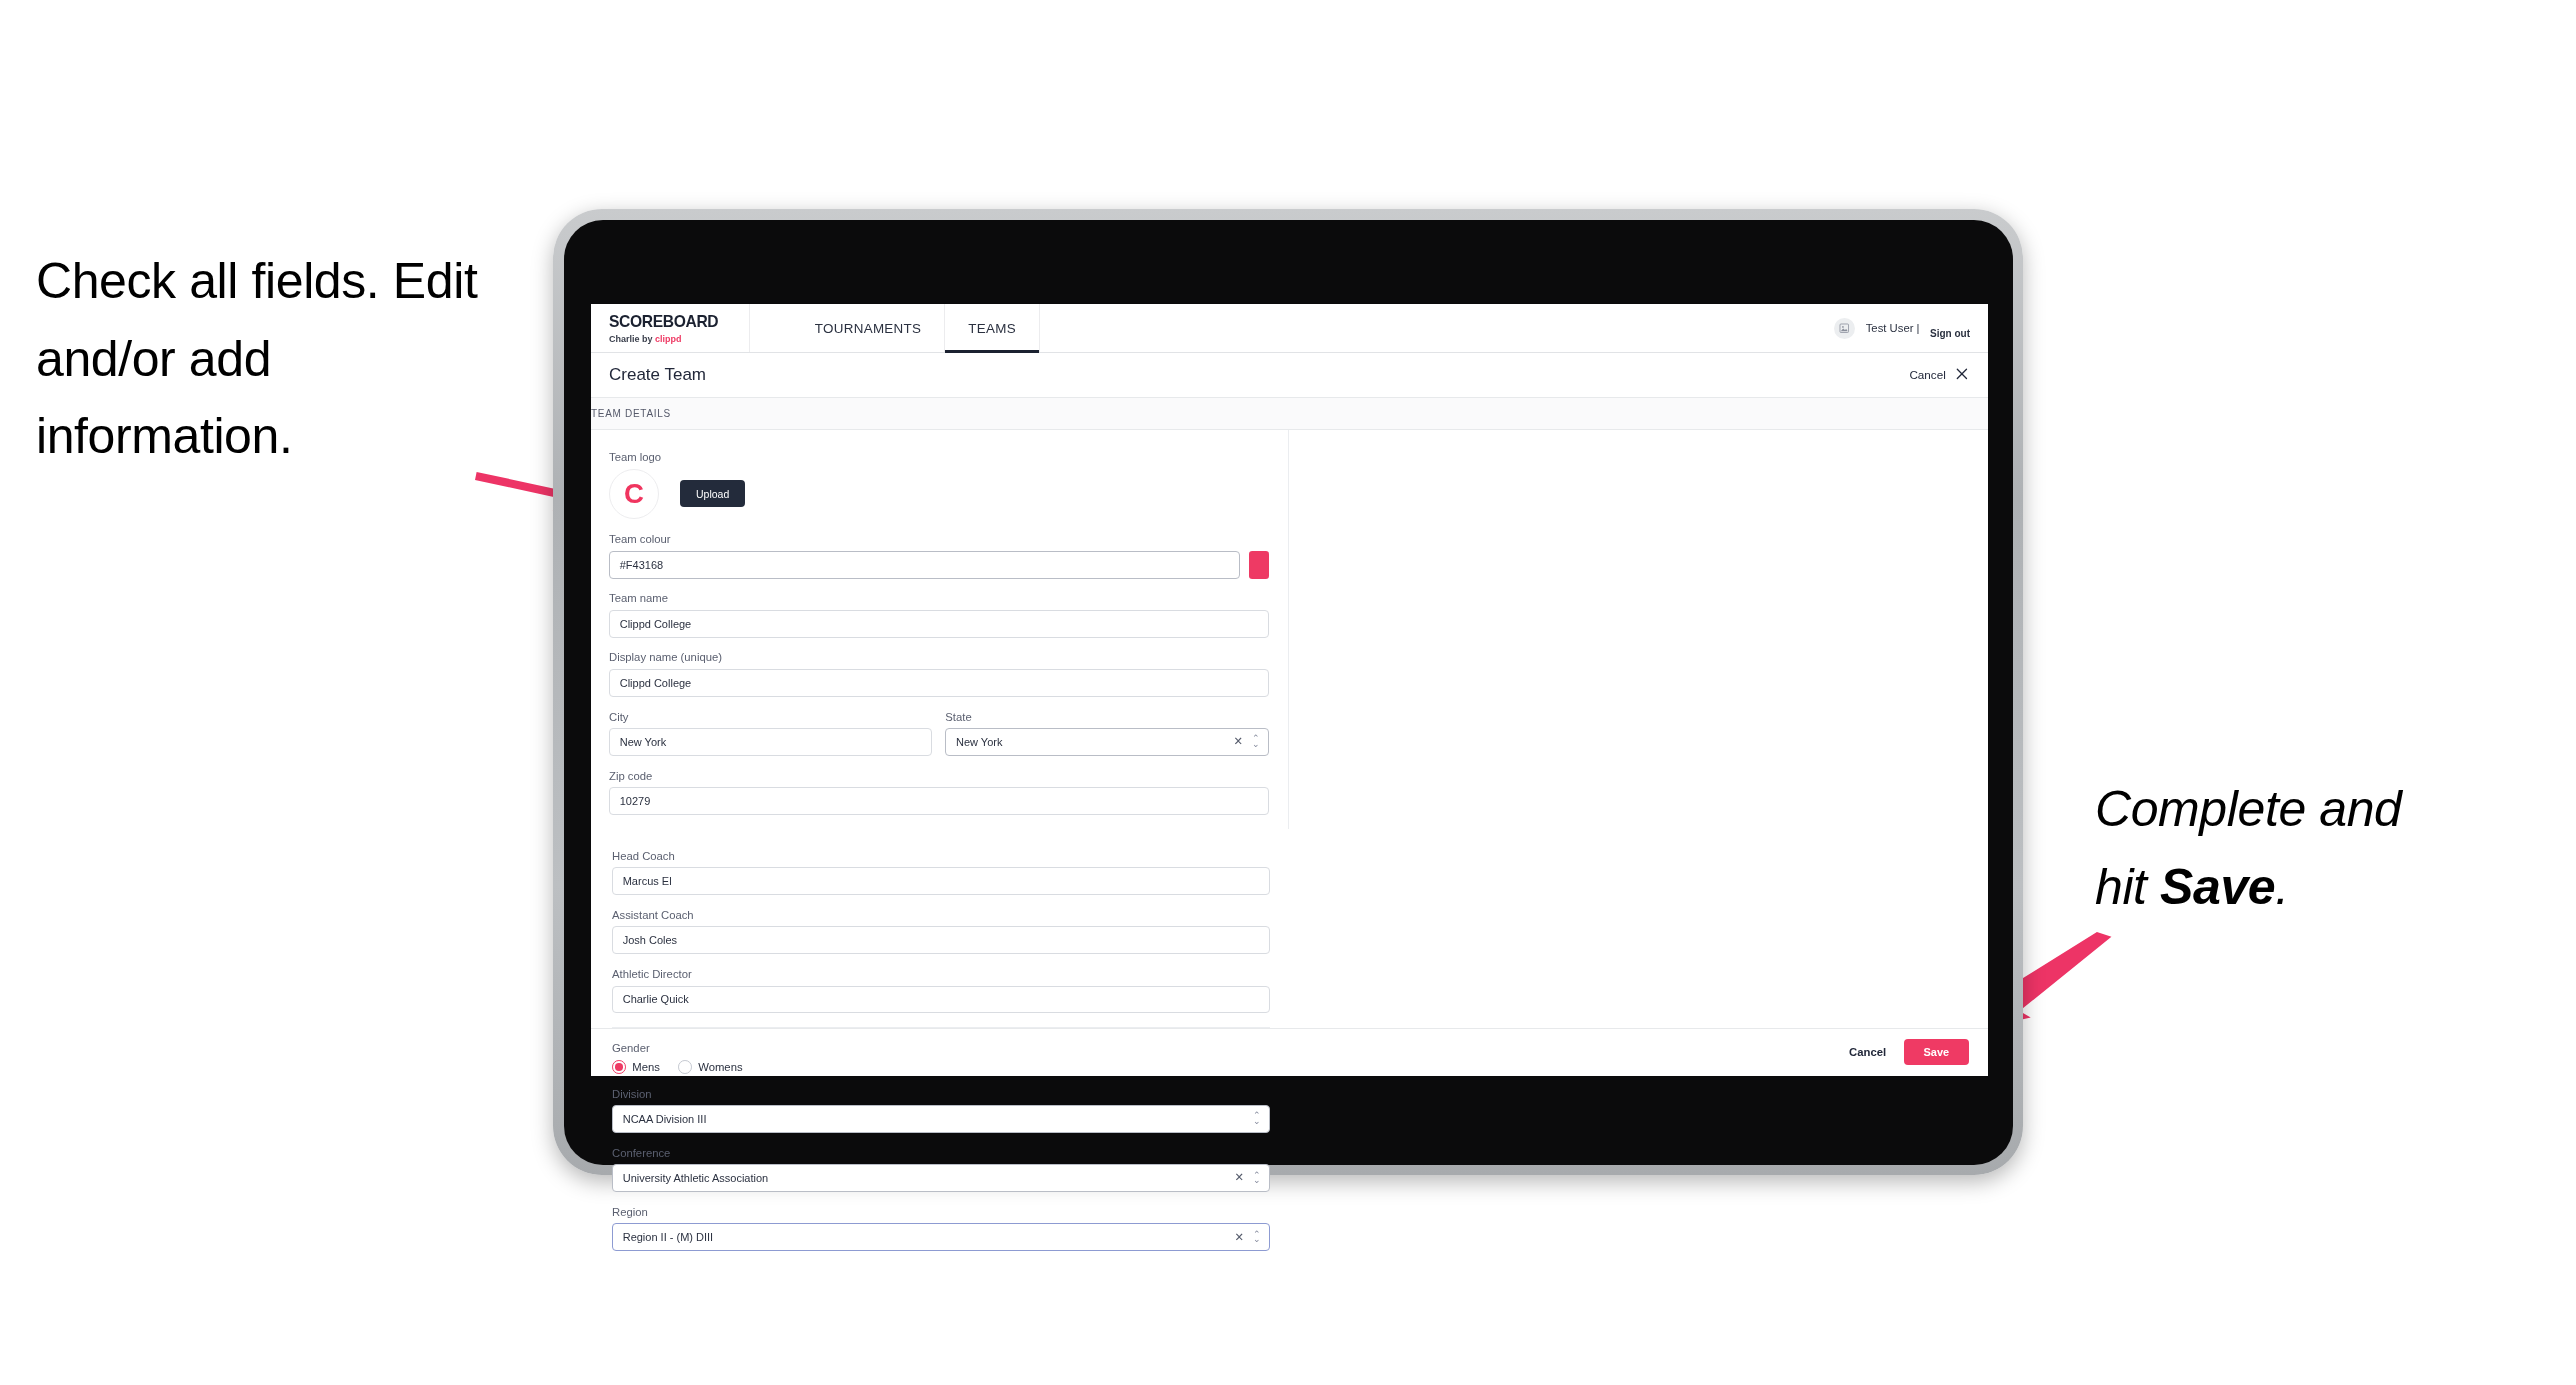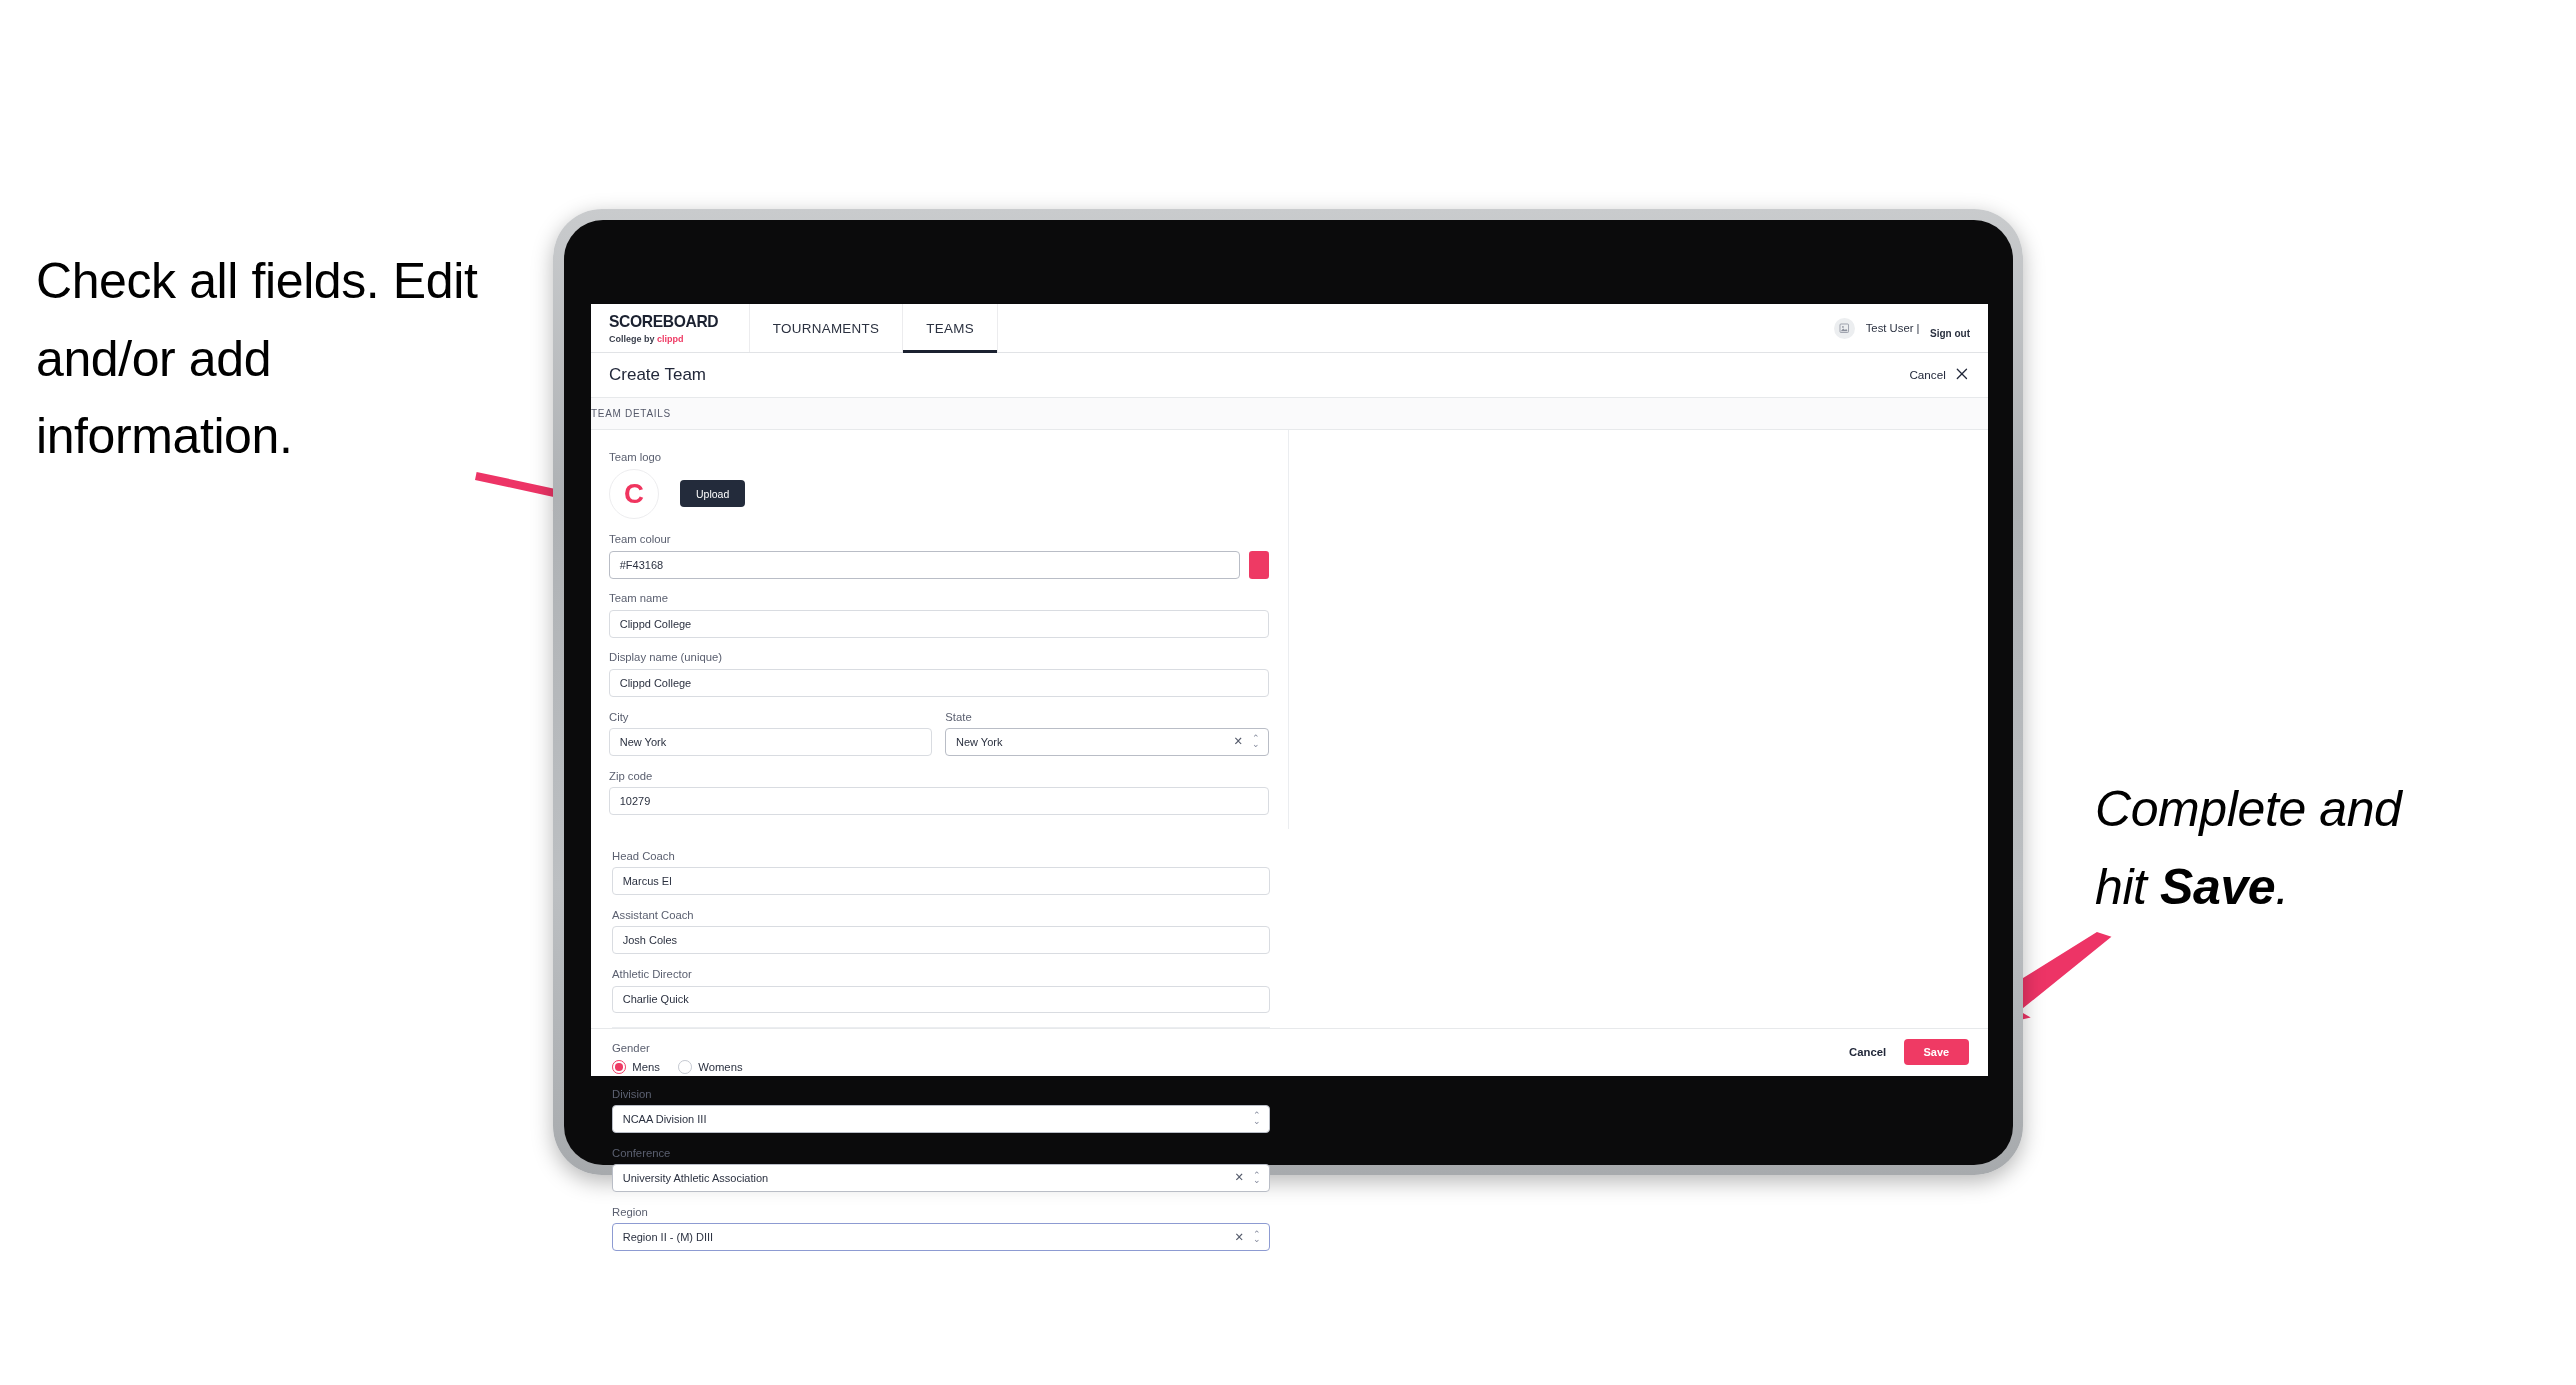--- a/index.html
+++ b/index.html
@@ -69,20 +69,21 @@
     width: 1397px; height: 772px;
     background: #ffffff;
     box-shadow: 0 0 0 0.8px rgba(0,0,0,.07);
   }
 
   
   .topnav {
     height: 49px; display:flex; align-items:stretch;
     border-bottom: 0.8px solid #e1e3e6; background:#fff;
     position: relative;
+    gap: 42px;
   }
   .brand { display:flex; flex-direction:column; justify-content:center;
            padding: 0 21px 0 18px; border-right: 0.8px solid #ececee; }
   .brand-title { font-size: 17px; font-weight: 800; letter-spacing: -0.4px;
                  color:#1b2130; font-family:"Liberation Sans", sans-serif;
                  transform: scaleX(0.92); transform-origin:left center; }
   .brand-sub { font-size: 9px; color:#3a3f4c; font-weight:700; margin-top:1.6px; }
   .brand-sub .pink { color:#ef3a64; }
 
   .navtabs { display:flex; align-items:stretch; }
@@ -220,21 +221,21 @@
       <div class="dot dot-1"></div>
       <div class="dot dot-2"></div>
     </div>
   </div>
 
   <div class="app">
 
     <div class="topnav">
       <div class="brand">
         <div class="brand-title">SCOREBOARD</div>
-        <div class="brand-sub"><span>College by </span><span class="pink">clippd</span></div>
+        <div class="brand-sub"><span>Charlie by </span><span class="pink">clippd</span></div>
       </div>
 
       <div class="navtabs">
         <div class="navtab">TOURNAMENTS</div>
         <div class="navtab active">TEAMS</div>
       </div>
 
       <div class="nav-right">
         <div class="avatar">
           <svg width="10.5" height="10.5" viewBox="0 0 16 16">

